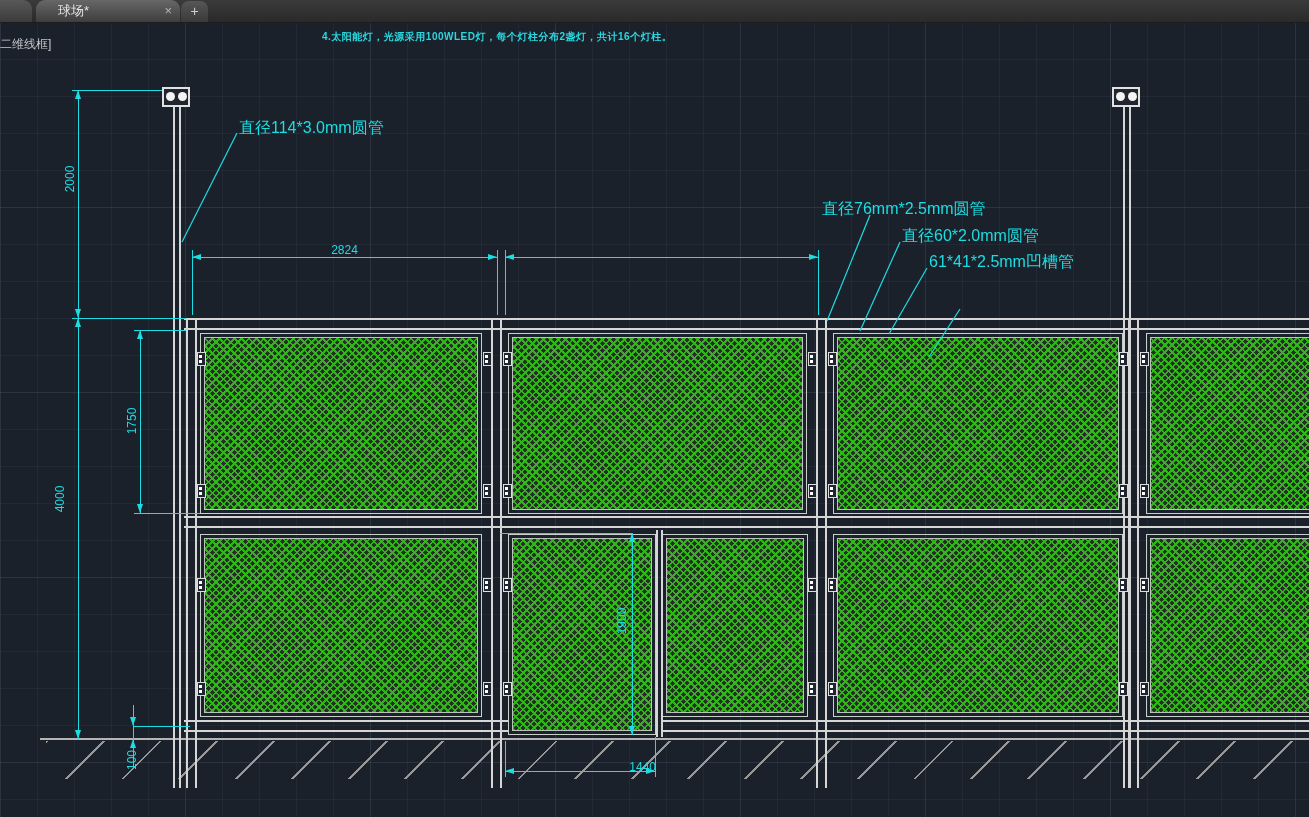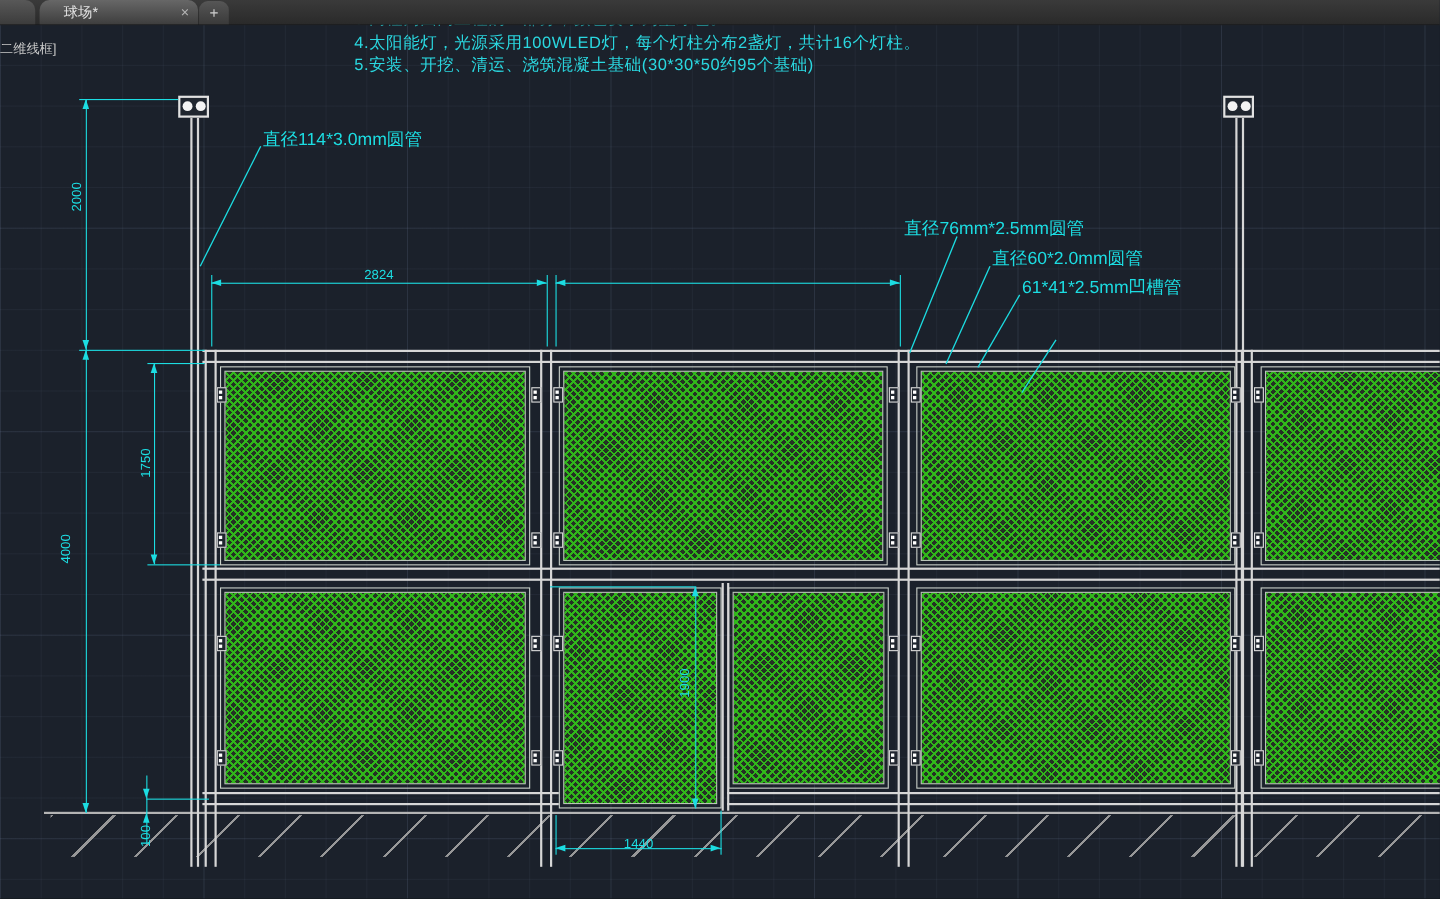--- a/index.html
+++ b/index.html
@@ -23,21 +23,21 @@
   .ghost-tab{position:absolute;left:-16px;top:0;width:48px;height:22px;border-radius:0 9px 0 0;
     background:linear-gradient(#585858,#3c3c3c);}
   .tab{position:absolute;left:36px;top:0;width:144px;height:22px;border-radius:9px 9px 0 0;
     background:linear-gradient(#676767,#3e3e3e);color:#e3e3e3;font-size:13px;line-height:22px;}
   .tab .lbl{position:absolute;left:22px;}
   .tab .x{position:absolute;right:8px;top:0;color:#b5b5b5;font-size:13px;cursor:default;}
   .plus-tab{position:absolute;left:181px;top:1px;width:27px;height:21px;border-radius:8px 8px 0 0;
     background:linear-gradient(#565656,#3a3a3a);color:#cfcfcf;text-align:center;font-size:14px;line-height:20px;}
   .vp-label{position:absolute;left:0;top:36px;color:#c8c8c8;font-size:12px;z-index:30;}
   
-  .note{position:absolute;color:var(--note);font-weight:normal;font-size:15px;letter-spacing:.5px;z-index:20;white-space:nowrap;}
+  .note{position:absolute;color:var(--note);font-weight:bold;font-size:10px;letter-spacing:.5px;z-index:20;white-space:nowrap;}
   
   .rail{position:absolute;border-top:2px solid var(--ln);border-bottom:2px solid var(--ln);height:8px;z-index:6;}
   .post{position:absolute;border-left:2px solid var(--ln);border-right:2px solid var(--ln);width:7px;z-index:6;}
   .pole{position:absolute;border-left:2px solid var(--ln);border-right:2px solid var(--ln);width:4px;z-index:6;}
   .fixture{position:absolute;width:24px;height:16px;border:2px solid #e2e2e2;background:#20262f;z-index:7;}
   .bulb{position:absolute;width:9px;height:9px;border-radius:50%;background:#f4f4f4;top:3px;}
   .wline{position:absolute;background:#b4b4b4;z-index:5;}
   .hatch{position:absolute;z-index:4;
     background-image:repeating-linear-gradient(135deg,rgba(158,158,158,.95) 0 2px,transparent 2px 40px);}
   .panel{position:absolute;box-sizing:border-box;border:1px solid #c9d0c9;padding:3px;z-index:5;}
@@ -73,21 +73,20 @@
       <span class="lbl">球场*</span>
       <span class="x">×</span>
     </div>
     <div class="plus-tab">+</div>
   </div>
 
   <div class="vp-label">二维线框]</div>
 
   <div class="note" style="left:322px;top:8px;z-index:20;">3.网柱为围网立柱的一部分，颜色要求为墨绿色。</div>
   <div class="note" style="left:322px;top:30px;">4.太阳能灯，光源采用100WLED灯，每个灯柱分布2盏灯，共计16个灯柱。</div>
-  <div class="note" style="left:322px;top:50px;">5.安装、开挖、清运、浇筑混凝土基础(30*30*50约95个基础)</div>
 
   <div class="pole" style="left:173px;top:107px;height:681px;"></div>
   <div class="pole" style="left:1123px;top:107px;height:681px;"></div>
   <div class="fixture" style="left:162px;top:87px;">
     <div class="bulb" style="left:2px;"></div>
     <div class="bulb" style="left:14px;"></div>
   </div>
   <div class="fixture" style="left:1112px;top:87px;">
     <div class="bulb" style="left:2px;"></div>
     <div class="bulb" style="left:14px;"></div>
@@ -199,21 +198,21 @@
   <div class="arr aR" style="left:646px;top:768px;"></div>
   <div class="arr aU" style="left:629px;top:533px;"></div>
   <div class="arr aD" style="left:629px;top:726px;"></div>
   <div class="arr aD" style="left:130px;top:717px;"></div>
   <div class="arr aU" style="left:130px;top:739px;"></div>
 
   <div class="dimtext vtext" style="left:50px;top:172px;width:40px;">2000</div>
   <div class="dimtext vtext" style="left:40px;top:492px;width:40px;">4000</div>
   <div class="dimtext vtext" style="left:112px;top:414px;width:40px;">1750</div>
   <div class="dimtext" style="left:192px;top:243px;width:305px;text-align:center;">2824</div>
-  <div class="dimtext" style="left:505px;top:760px;width:151px;text-align:center;">1440</div>
+  <div class="dimtext" style="left:505px;top:760px;width:151px;text-align:right;">1440</div>
   <div class="dimtext vtext" style="left:600px;top:614px;width:44px;">1900</div>
   <div class="dimtext vtext" style="left:112px;top:753px;width:40px;">100</div>
 
   <svg class="overlay" width="1309" height="817">
     <line x1="237" y1="133" x2="182" y2="242" stroke="#1cdde2" stroke-width="1.2"></line>
     <line x1="870" y1="215" x2="827" y2="321" stroke="#1cdde2" stroke-width="1.2"></line>
     <line x1="900" y1="242" x2="860" y2="331" stroke="#1cdde2" stroke-width="1.2"></line>
     <line x1="927" y1="268" x2="889" y2="334" stroke="#1cdde2" stroke-width="1.2"></line>
     <line x1="960" y1="309" x2="929" y2="357" stroke="#1cdde2" stroke-width="1.2"></line>
   </svg>

